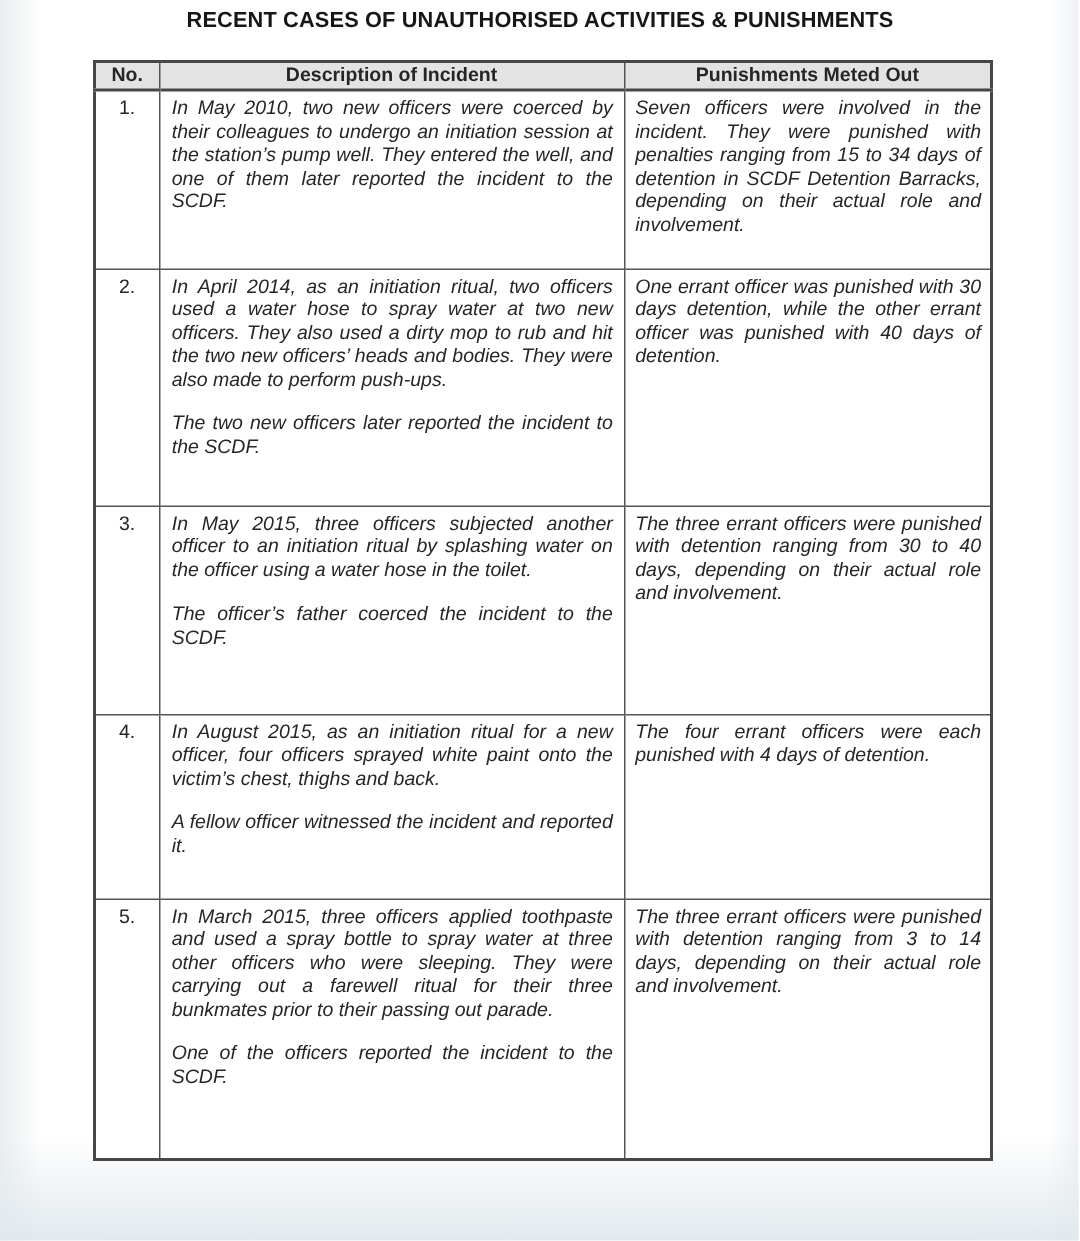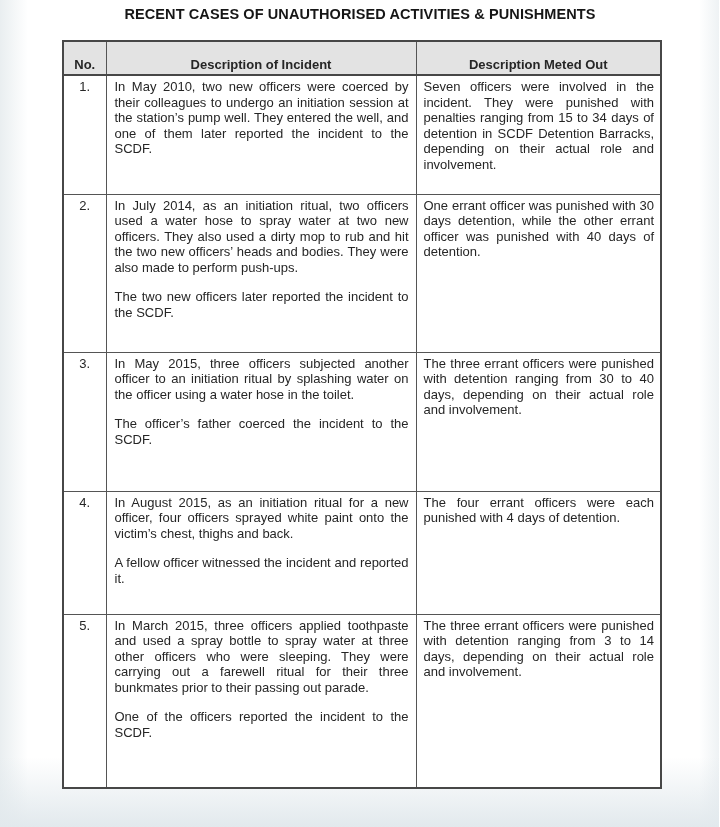--- a/index.html
+++ b/index.html
@@ -46,36 +46,36 @@
   th, td {
     border: 1px solid #555555;
     vertical-align: top;
     font-size: 13px;
     color: #262626;
   }
   thead th {
     background: #e3e3e3;
     font-weight: bold;
     text-align: center;
-    padding: 15px 2px 2px 2px;
+    padding: 0 2px 2px 2px;
     border-bottom: 2px solid #474747;
     height: 18px;
   }
   td.cell-no {
     text-align: center;
     padding-top: 3px;
     line-height: 15.5px;
   }
   td.cell-desc, td.cell-pun {
     padding: 3px 7px 4px 8px;
     line-height: 15.5px;
     text-align: justify;
   }
   td.cell-pun { padding: 3px 6px 4px 7px; }
-  td p { margin: 0; }
+  td p { margin: 0; font-style: italic; }
   td p + p { margin-top: 14px; }
   tbody tr:nth-child(1) { height: 119px; }
   tbody tr:nth-child(2) { height: 158px; }
   tbody tr:nth-child(3) { height: 139px; }
   tbody tr:nth-child(4) { height: 123px; }
   tbody tr:nth-child(5) { height: 174px; }
 </style>
 </head>
 <body>
 
@@ -85,37 +85,37 @@
   <table class="cases-table">
     <colgroup>
       <col class="col-no">
       <col class="col-desc">
       <col class="col-pun">
     </colgroup>
     <thead>
       <tr>
         <th>No.</th>
         <th>Description of Incident</th>
-        <th>Description Meted Out</th>
+        <th>Punishments Meted Out</th>
       </tr>
     </thead>
     <tbody>
         <tr>
           <td class="cell-no">1.</td>
           <td class="cell-desc">
             <p>In May 2010, two new officers were coerced by their colleagues to undergo an initiation session at the station’s pump well. They entered the well, and one of them later reported the incident to the SCDF.</p>
           </td>
           <td class="cell-pun">
             <p>Seven officers were involved in the incident. They were punished with penalties ranging from 15 to 34 days of detention in SCDF Detention Barracks, depending on their actual role and involvement.</p>
           </td>
         </tr>
         <tr>
           <td class="cell-no">2.</td>
           <td class="cell-desc">
-            <p>In July 2014, as an initiation ritual, two officers used a water hose to spray water at two new officers. They also used a dirty mop to rub and hit the two new officers’ heads and bodies. They were also made to perform push-ups.</p>
+            <p>In April 2014, as an initiation ritual, two officers used a water hose to spray water at two new officers. They also used a dirty mop to rub and hit the two new officers’ heads and bodies. They were also made to perform push-ups.</p>
             <p>The two new officers later reported the incident to the SCDF.</p>
           </td>
           <td class="cell-pun">
             <p>One errant officer was punished with 30 days detention, while the other errant officer was punished with 40 days of detention.</p>
           </td>
         </tr>
         <tr>
           <td class="cell-no">3.</td>
           <td class="cell-desc">
             <p>In May 2015, three officers subjected another officer to an initiation ritual by splashing water on the officer using a water hose in the toilet.</p>

